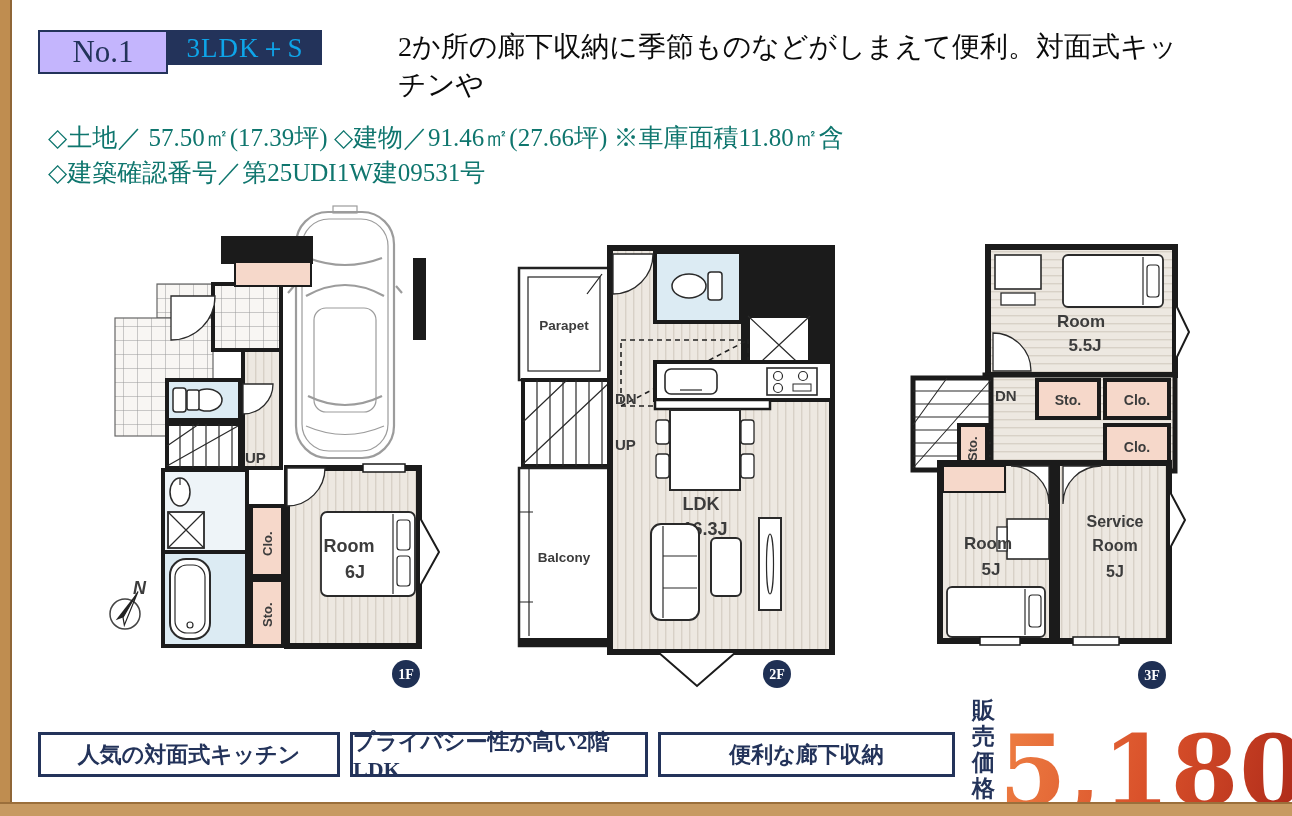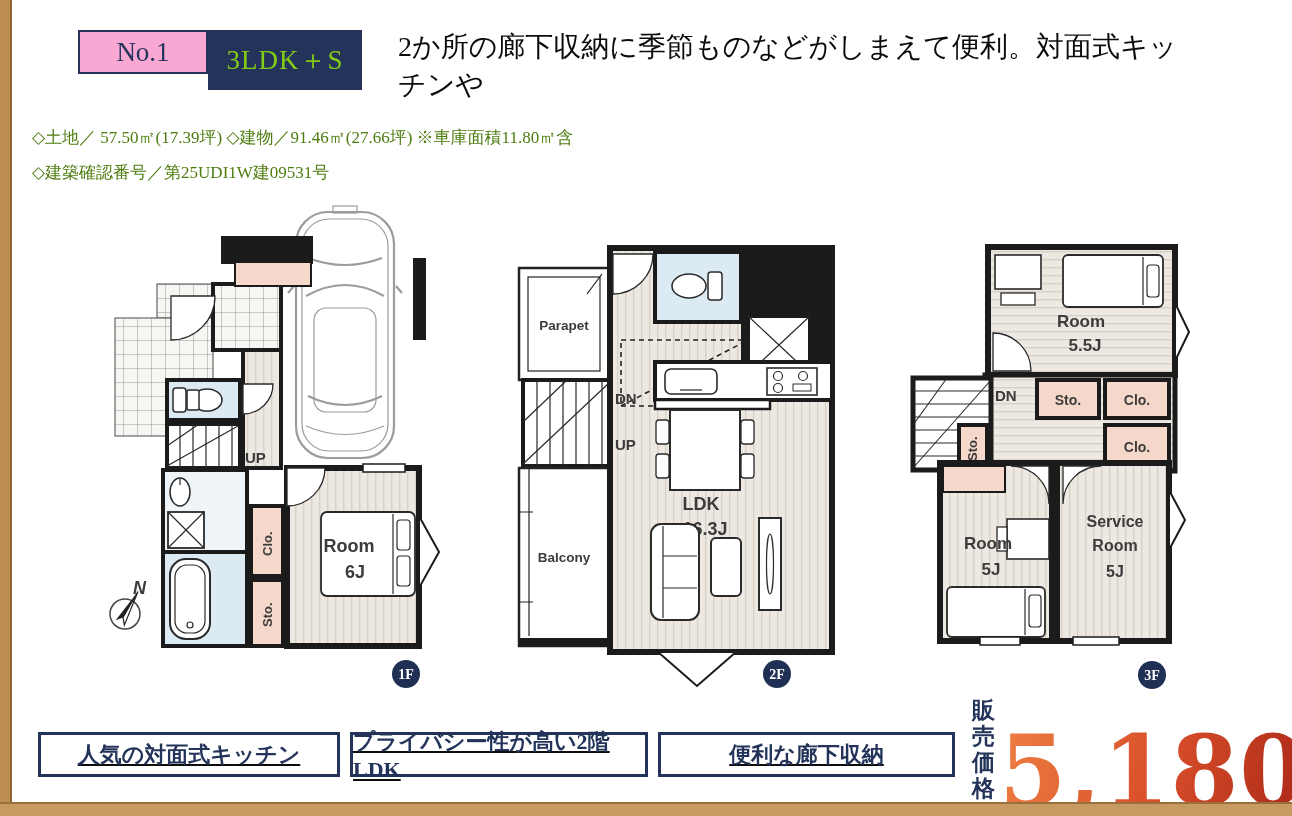--- a/index.html
+++ b/index.html
@@ -3,34 +3,34 @@
 <meta charset="utf-8">
 <style>
   html,body{margin:0;padding:0;background:#ffffff;}
   .page{position:relative;width:1292px;height:816px;background:#ffffff;overflow:hidden;
         font-family:"Liberation Serif","DejaVu Serif",serif;color:#0d0d0d;}
   .left-strip{position:absolute;left:0;top:0;width:10px;height:100%;
         background:#bf8d50;border-right:2px solid #8f6636;}
   .bottom-strip{position:absolute;left:0;bottom:0;width:100%;height:14px;
         background:#c79a62;border-top:2.5px solid #9b6f3b;box-sizing:border-box;}
   .badge-row{position:absolute;left:38px;top:30px;display:flex;}
-  .badge-no{width:130px;height:44px;border:2.5px solid #23335a;background:#f9a8d4;color:#23335a;
-        display:flex;align-items:center;justify-content:center;font-size:27px;box-sizing:border-box;margin-left:40px;}
-  .badge-type{width:154px;height:60px;background:#23335a;border:2.5px solid #23335a;color:#84cc16;
+  .badge-no{width:130px;height:44px;border:2.5px solid #23335a;background:#c4b5fd;color:#23335a;
+        display:flex;align-items:center;justify-content:center;font-size:31px;box-sizing:border-box;}
+  .badge-type{width:154px;height:35px;background:#23335a;border:2.5px solid #23335a;color:#0ea5e9;
         display:flex;align-items:center;justify-content:center;font-size:27px;letter-spacing:1px;box-sizing:border-box;}
   .headline{position:absolute;left:398px;top:28px;width:800px;font-size:28px;font-weight:normal;
         line-height:38px;color:#0b0b0b;}
-  .property{position:absolute;left:32px;top:120px;font-size:17px;line-height:35px;color:#4d7c0f;}
+  .property{position:absolute;left:48px;top:120px;font-size:25px;line-height:35px;color:#0f766e;}
   .plan{position:absolute;font-weight:bold;}
   .plan-1f{left:95px;top:200px;width:350px;height:500px;}
   .plan-2f{left:505px;top:222px;width:335px;height:470px;}
   .plan-3f{left:885px;top:235px;width:305px;height:470px;}
   .plabel{font-family:"Liberation Sans","DejaVu Sans",sans-serif;fill:#3c3c3c;}
   .fbadge-text{font-family:"Liberation Serif","DejaVu Serif",serif;fill:#ffffff;}
-  .features{position:absolute;left:38px;top:732px;display:flex;gap:10px;text-decoration:underline;}
+  .features{position:absolute;left:38px;top:732px;display:flex;gap:10px;}
   .feature-box{height:45px;border:3px solid #23335a;background:#fff;color:#23335a;
         display:flex;align-items:center;justify-content:center;font-size:22px;font-weight:bold;box-sizing:border-box;}
   .feature-box.w1{width:302px;}
   .feature-box.w2{width:298px;}
   .feature-box.w3{width:297px;}
   .price{position:absolute;left:972px;top:698px;display:flex;align-items:flex-end;}
   .price-prefix{color:#23335a;font-size:23px;font-weight:bold;line-height:26px;margin-bottom:10px;}
   .price-amount{font-family:"DejaVu Serif","Liberation Serif",serif;font-weight:bold;
         font-size:97px;line-height:0.82;margin-left:4px;letter-spacing:1px;color:#cc4526;}
   @supports ((-webkit-background-clip:text) or (background-clip:text)){

